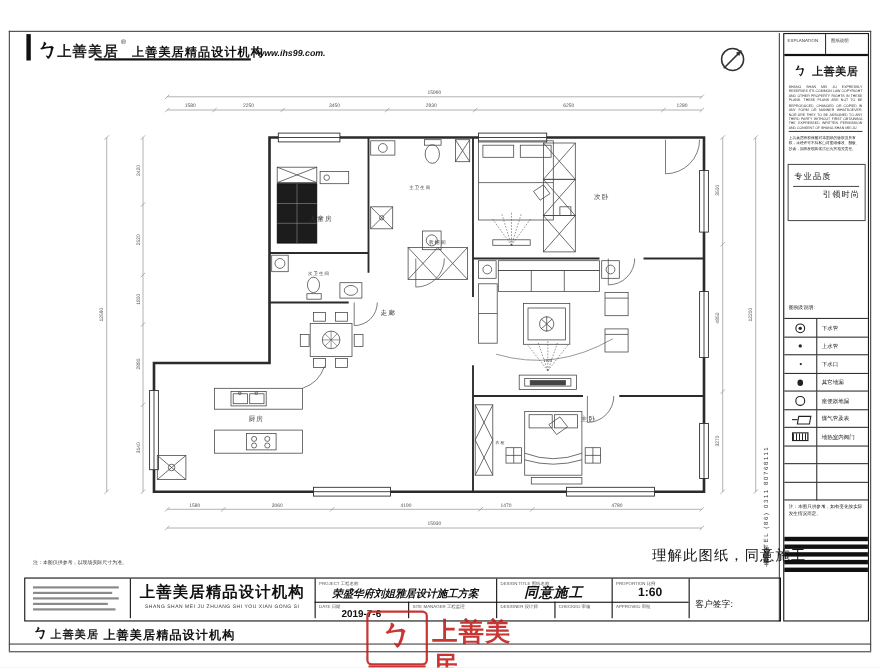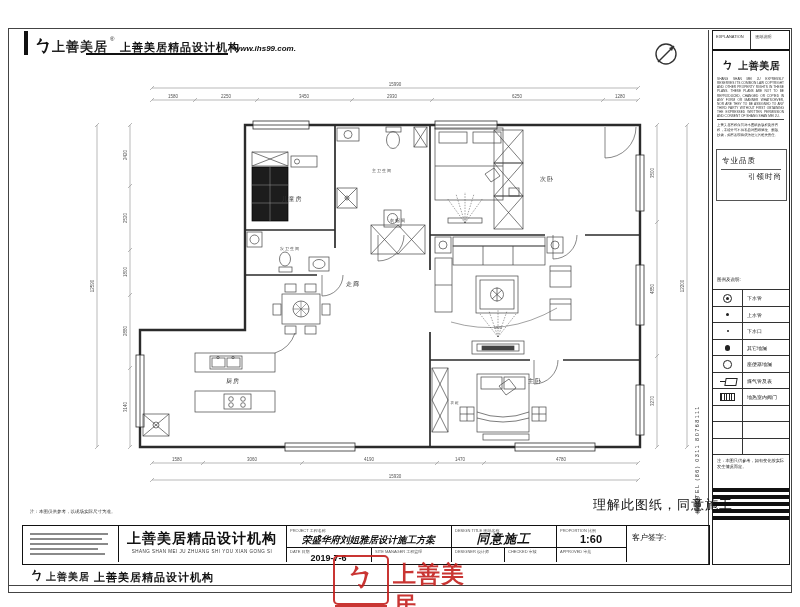--- a/index.html
+++ b/index.html
@@ -413,21 +413,21 @@
 
     <div class="tb-lbl" style="left:432px;top:2px;">DESIGN TITLE 图纸名称</div>
     <div class="abs" style="left:428px;top:5px;width:105px;text-align:center;font-size:12.5px;font-weight:bold;font-style:italic;color:#111;font-family:'Liberation Serif',serif;letter-spacing:1px;">同意施工</div>
     <div class="tb-lbl" style="left:432px;top:23px;">DESIGNER 设计师</div>
     <div class="tb-lbl" style="left:485px;top:23px;">CHECKED 审核</div>
 
     <div class="tb-lbl" style="left:537px;top:2px;">PROPORTION 比例</div>
     <div class="abs" style="left:533px;top:7px;width:70px;text-align:center;font-size:11px;font-weight:bold;color:#111;">1:60</div>
     <div class="tb-lbl" style="left:537px;top:23px;">APPROVED 审批</div>
 
-    <div class="abs" style="left:609px;top:6px;font-size:8px;color:#111;">客户签字:</div>
+    <div class="abs" style="left:609px;top:18px;font-size:8px;color:#111;">客户签字:</div>
   </div>
 
   <div class="abs" style="left:22px;top:565px;width:688px;height:20px;">
     <span class="abs" style="left:8px;top:2px;font-size:14px;font-weight:bold;color:#111;">ㄅ</span>
     <span class="abs" style="left:24px;top:5px;font-size:10px;font-weight:bold;color:#222;letter-spacing:1px;">上善美居</span>
     <span class="abs" style="left:72px;top:5px;font-size:11px;font-weight:bold;color:#111;letter-spacing:1px;">上善美居精品设计机构</span>
   </div>
 
   <div class="abs" style="left:333px;top:543px;width:140px;height:64px;opacity:0.9;z-index:10;">
     <div class="abs stamp" style="left:0;top:12px;width:52px;height:46px;border:2.5px solid #c4201d;border-radius:5px;text-align:center;">

